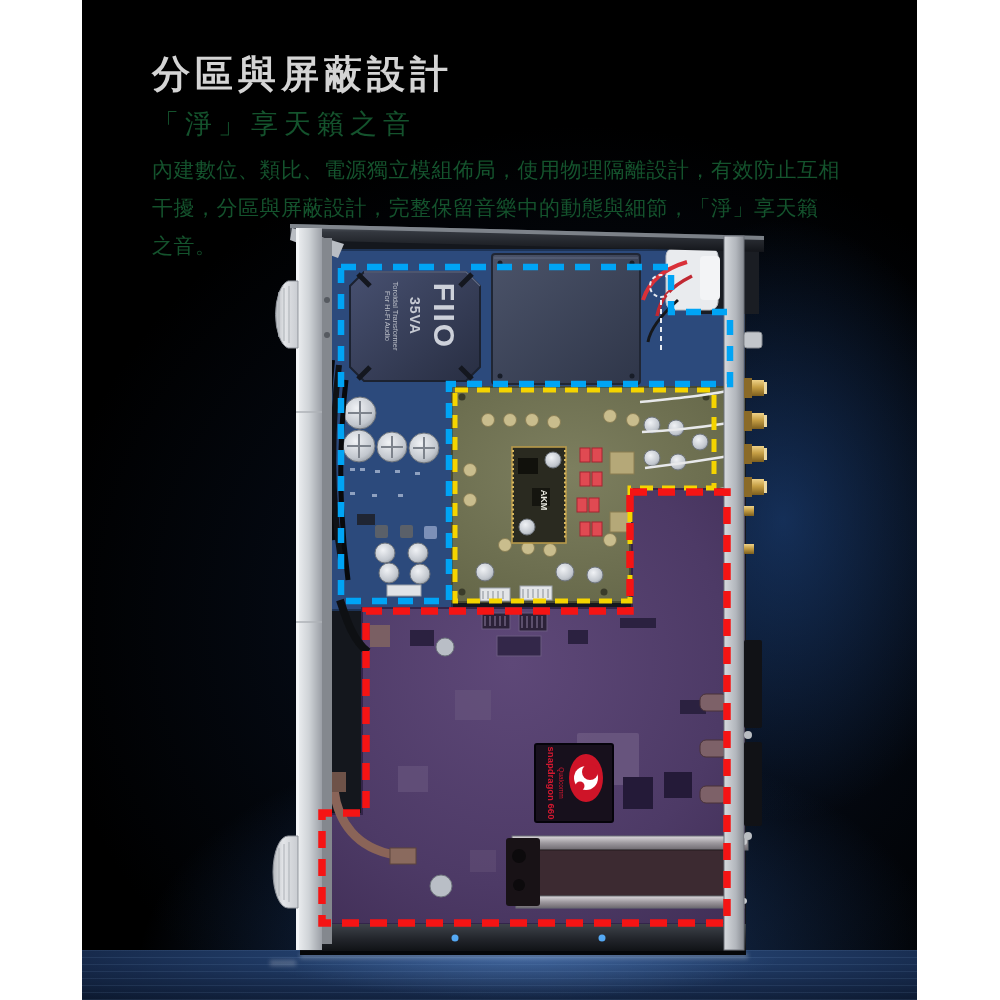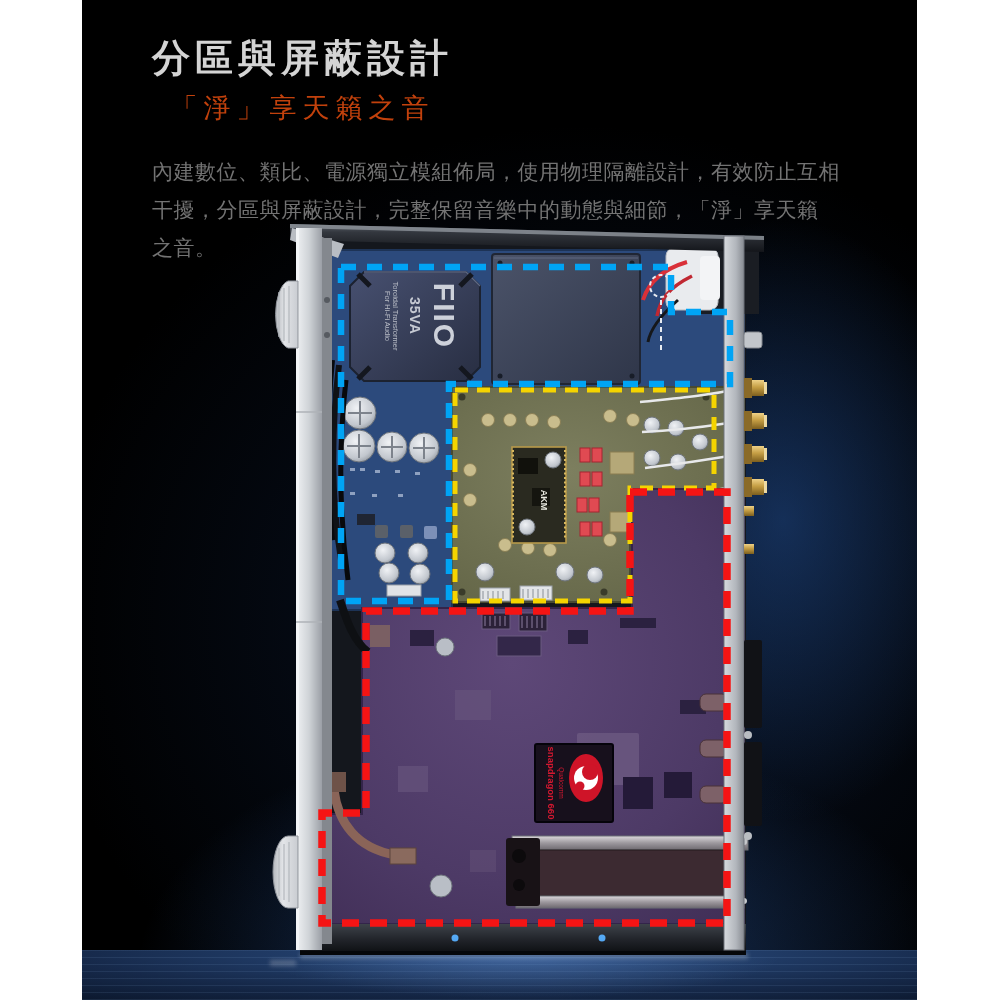--- a/index.html
+++ b/index.html
@@ -14,25 +14,25 @@
   .water{position:absolute;left:0;right:0;top:950px;bottom:0;
         background:
           repeating-linear-gradient(180deg, rgba(150,190,235,.10) 0 1px, transparent 1px 7px),
           radial-gradient(120% 170% at 53% 8%, #2c5086 0%, #16294a 45%, #071020 82%);}
   .reflect-bar{position:absolute;left:218px;top:953px;width:448px;height:6px;
         background:rgba(195,204,214,.32);filter:blur(2px);}
   .reflect-glow{position:absolute;left:180px;top:957px;width:520px;height:42px;
         background:radial-gradient(ellipse at 50% 0%, rgba(100,140,200,.38), transparent 70%);}
   .reflect-knob{position:absolute;left:188px;top:960px;width:26px;height:6px;
         background:rgba(205,210,218,.28);filter:blur(2px);}
-  .header{position:absolute;left:152px;top:36px;color:#d6d6d6;text-align:center;}
+  .header{position:absolute;left:152px;top:52px;color:#d6d6d6;}
   .title{font-size:38px;font-weight:700;letter-spacing:5px;color:#d4d4d4;margin:0;line-height:1.2;}
-  .subtitle{font-size:27px;font-weight:400;letter-spacing:6px;color:#c2410c;margin:8px 0 0 0;}
-  .intro{position:absolute;left:152px;top:153px;width:716px;color:#737373;
-        font-size:21px;line-height:38px;letter-spacing:0.5px;}
+  .subtitle{font-size:27px;font-weight:400;letter-spacing:6px;color:#14532d;margin:8px 0 0 0;}
+  .intro{position:absolute;left:152px;top:153px;width:716px;color:#14532d;
+        font-size:21px;line-height:38px;letter-spacing:0.5px;font-family:Liberation Mono, monospace;}
   svg.device{position:absolute;left:0;top:0;pointer-events:none;}
   text{font-family:"Liberation Sans", sans-serif;}
 </style>
 </head>
 <body>
 
 <div class="page">
 
   <div class="panel">
     <div class="water"></div>

